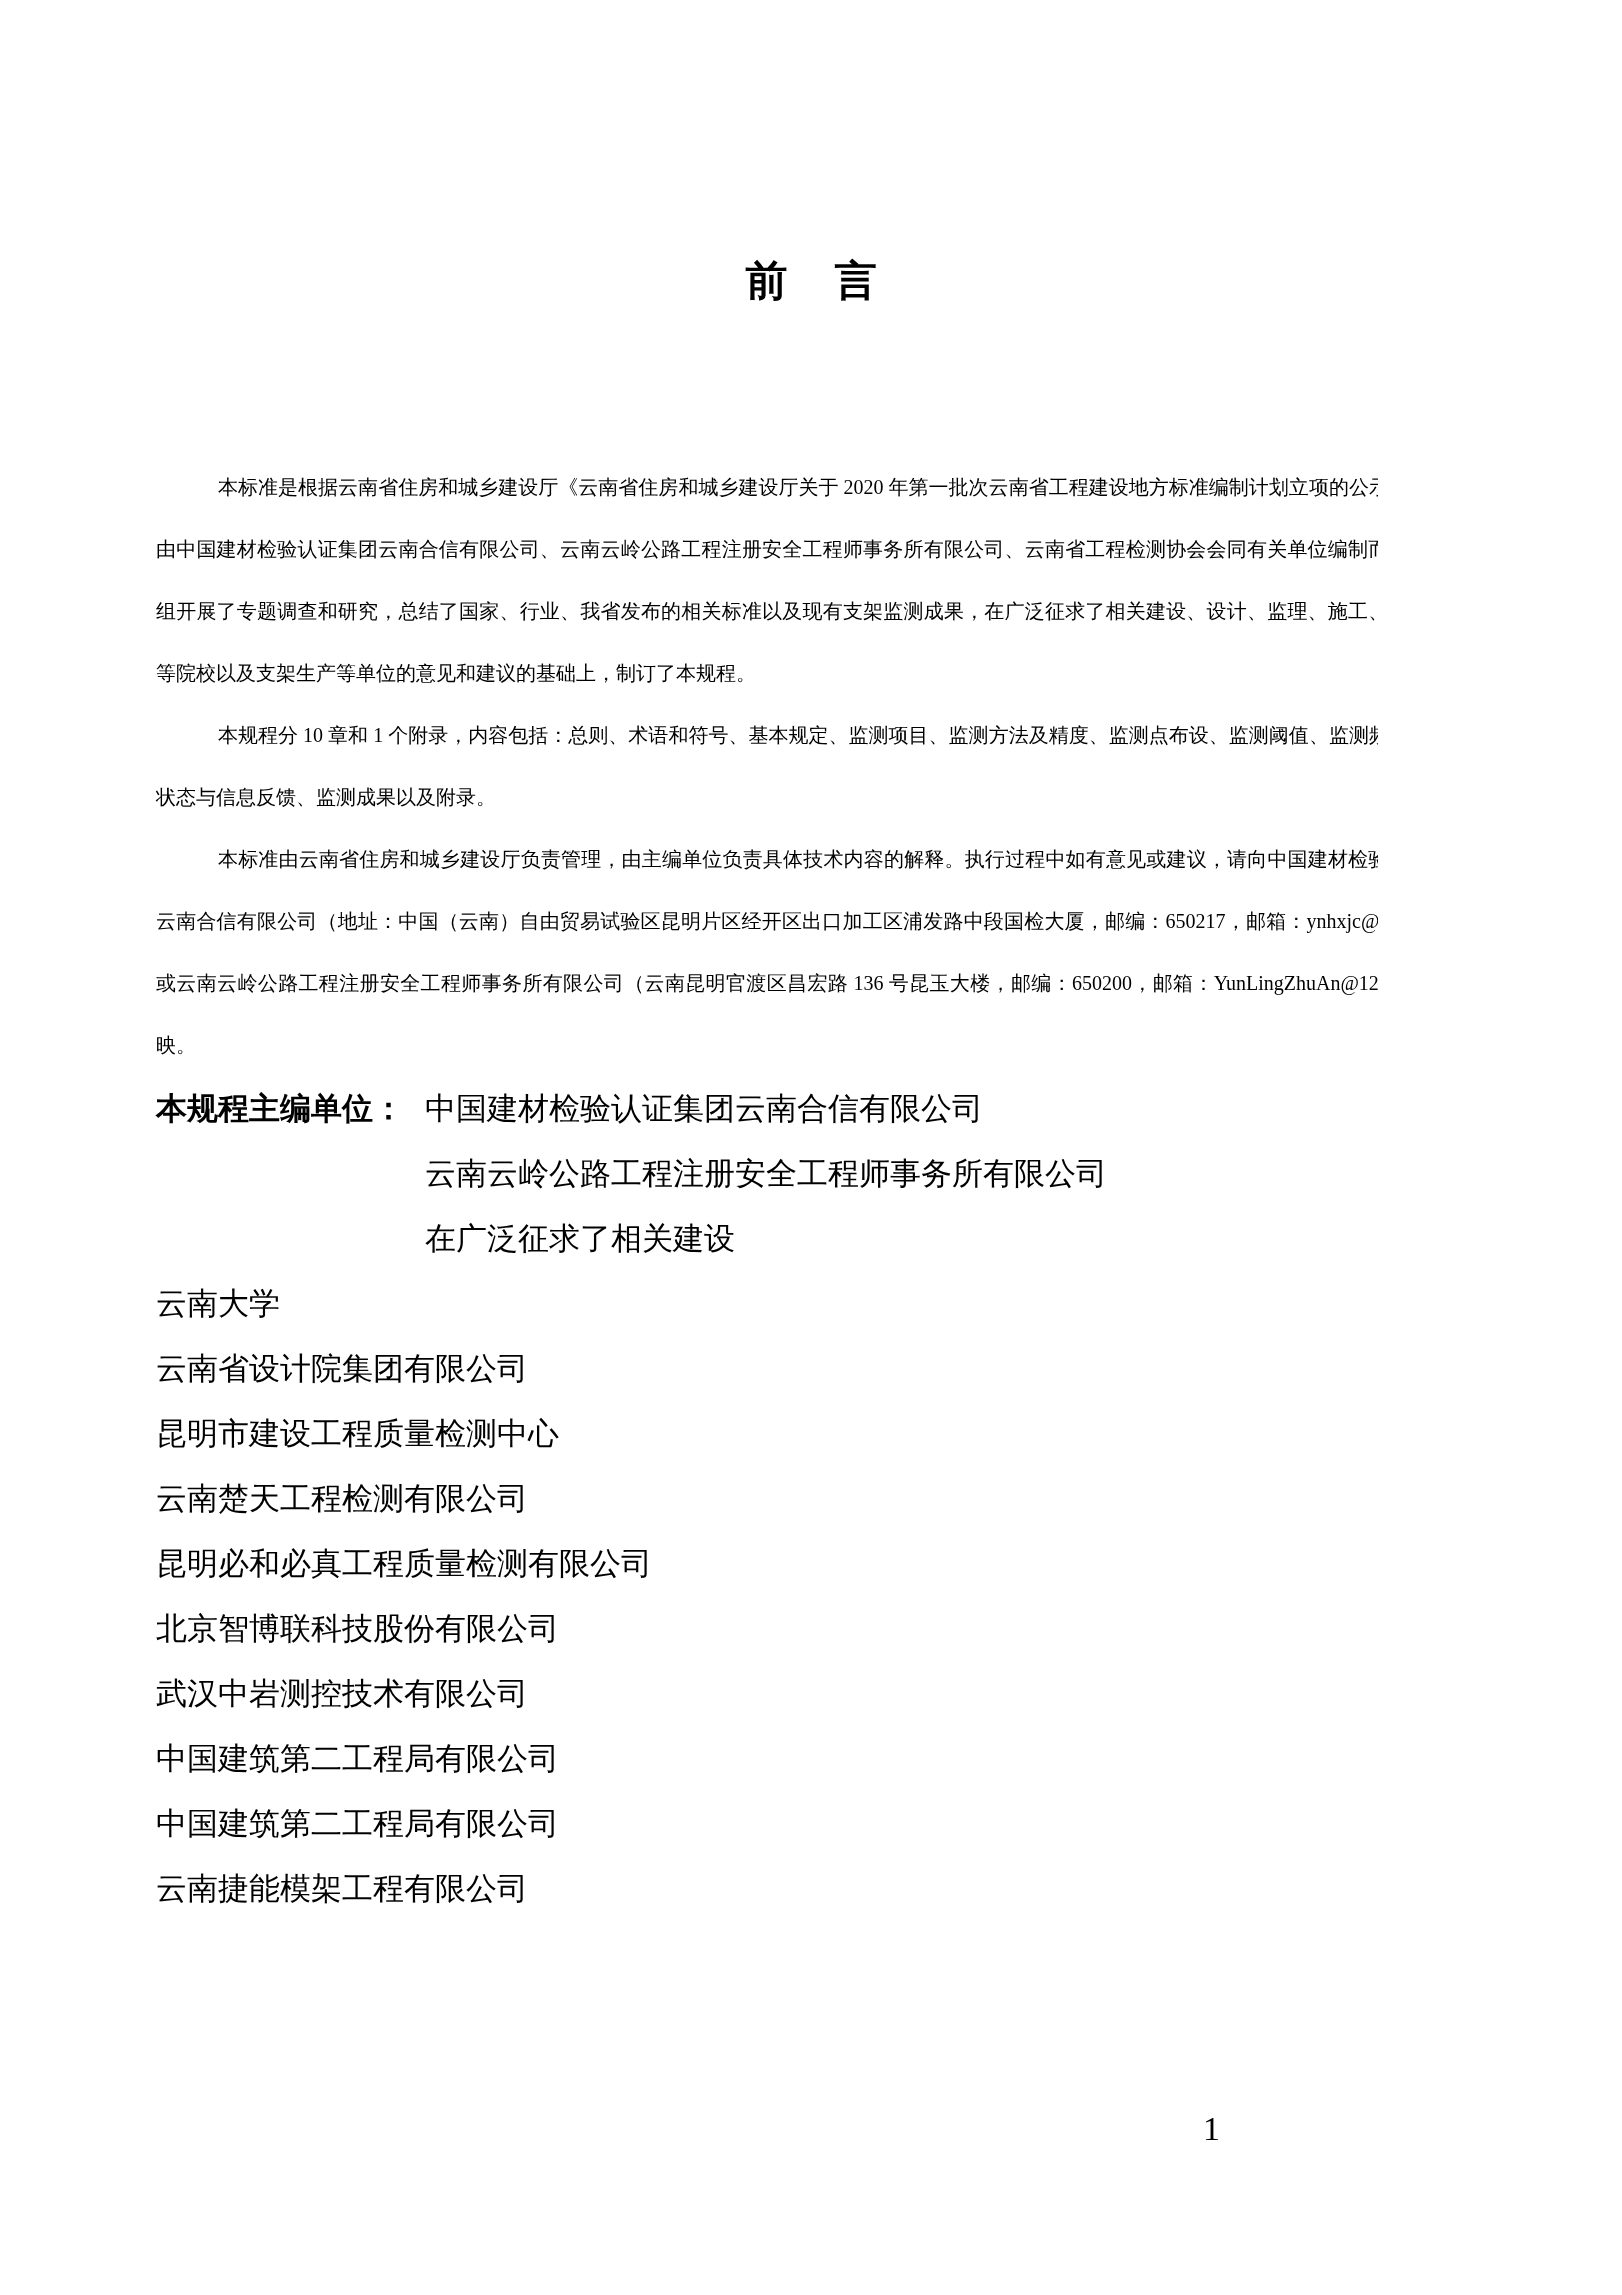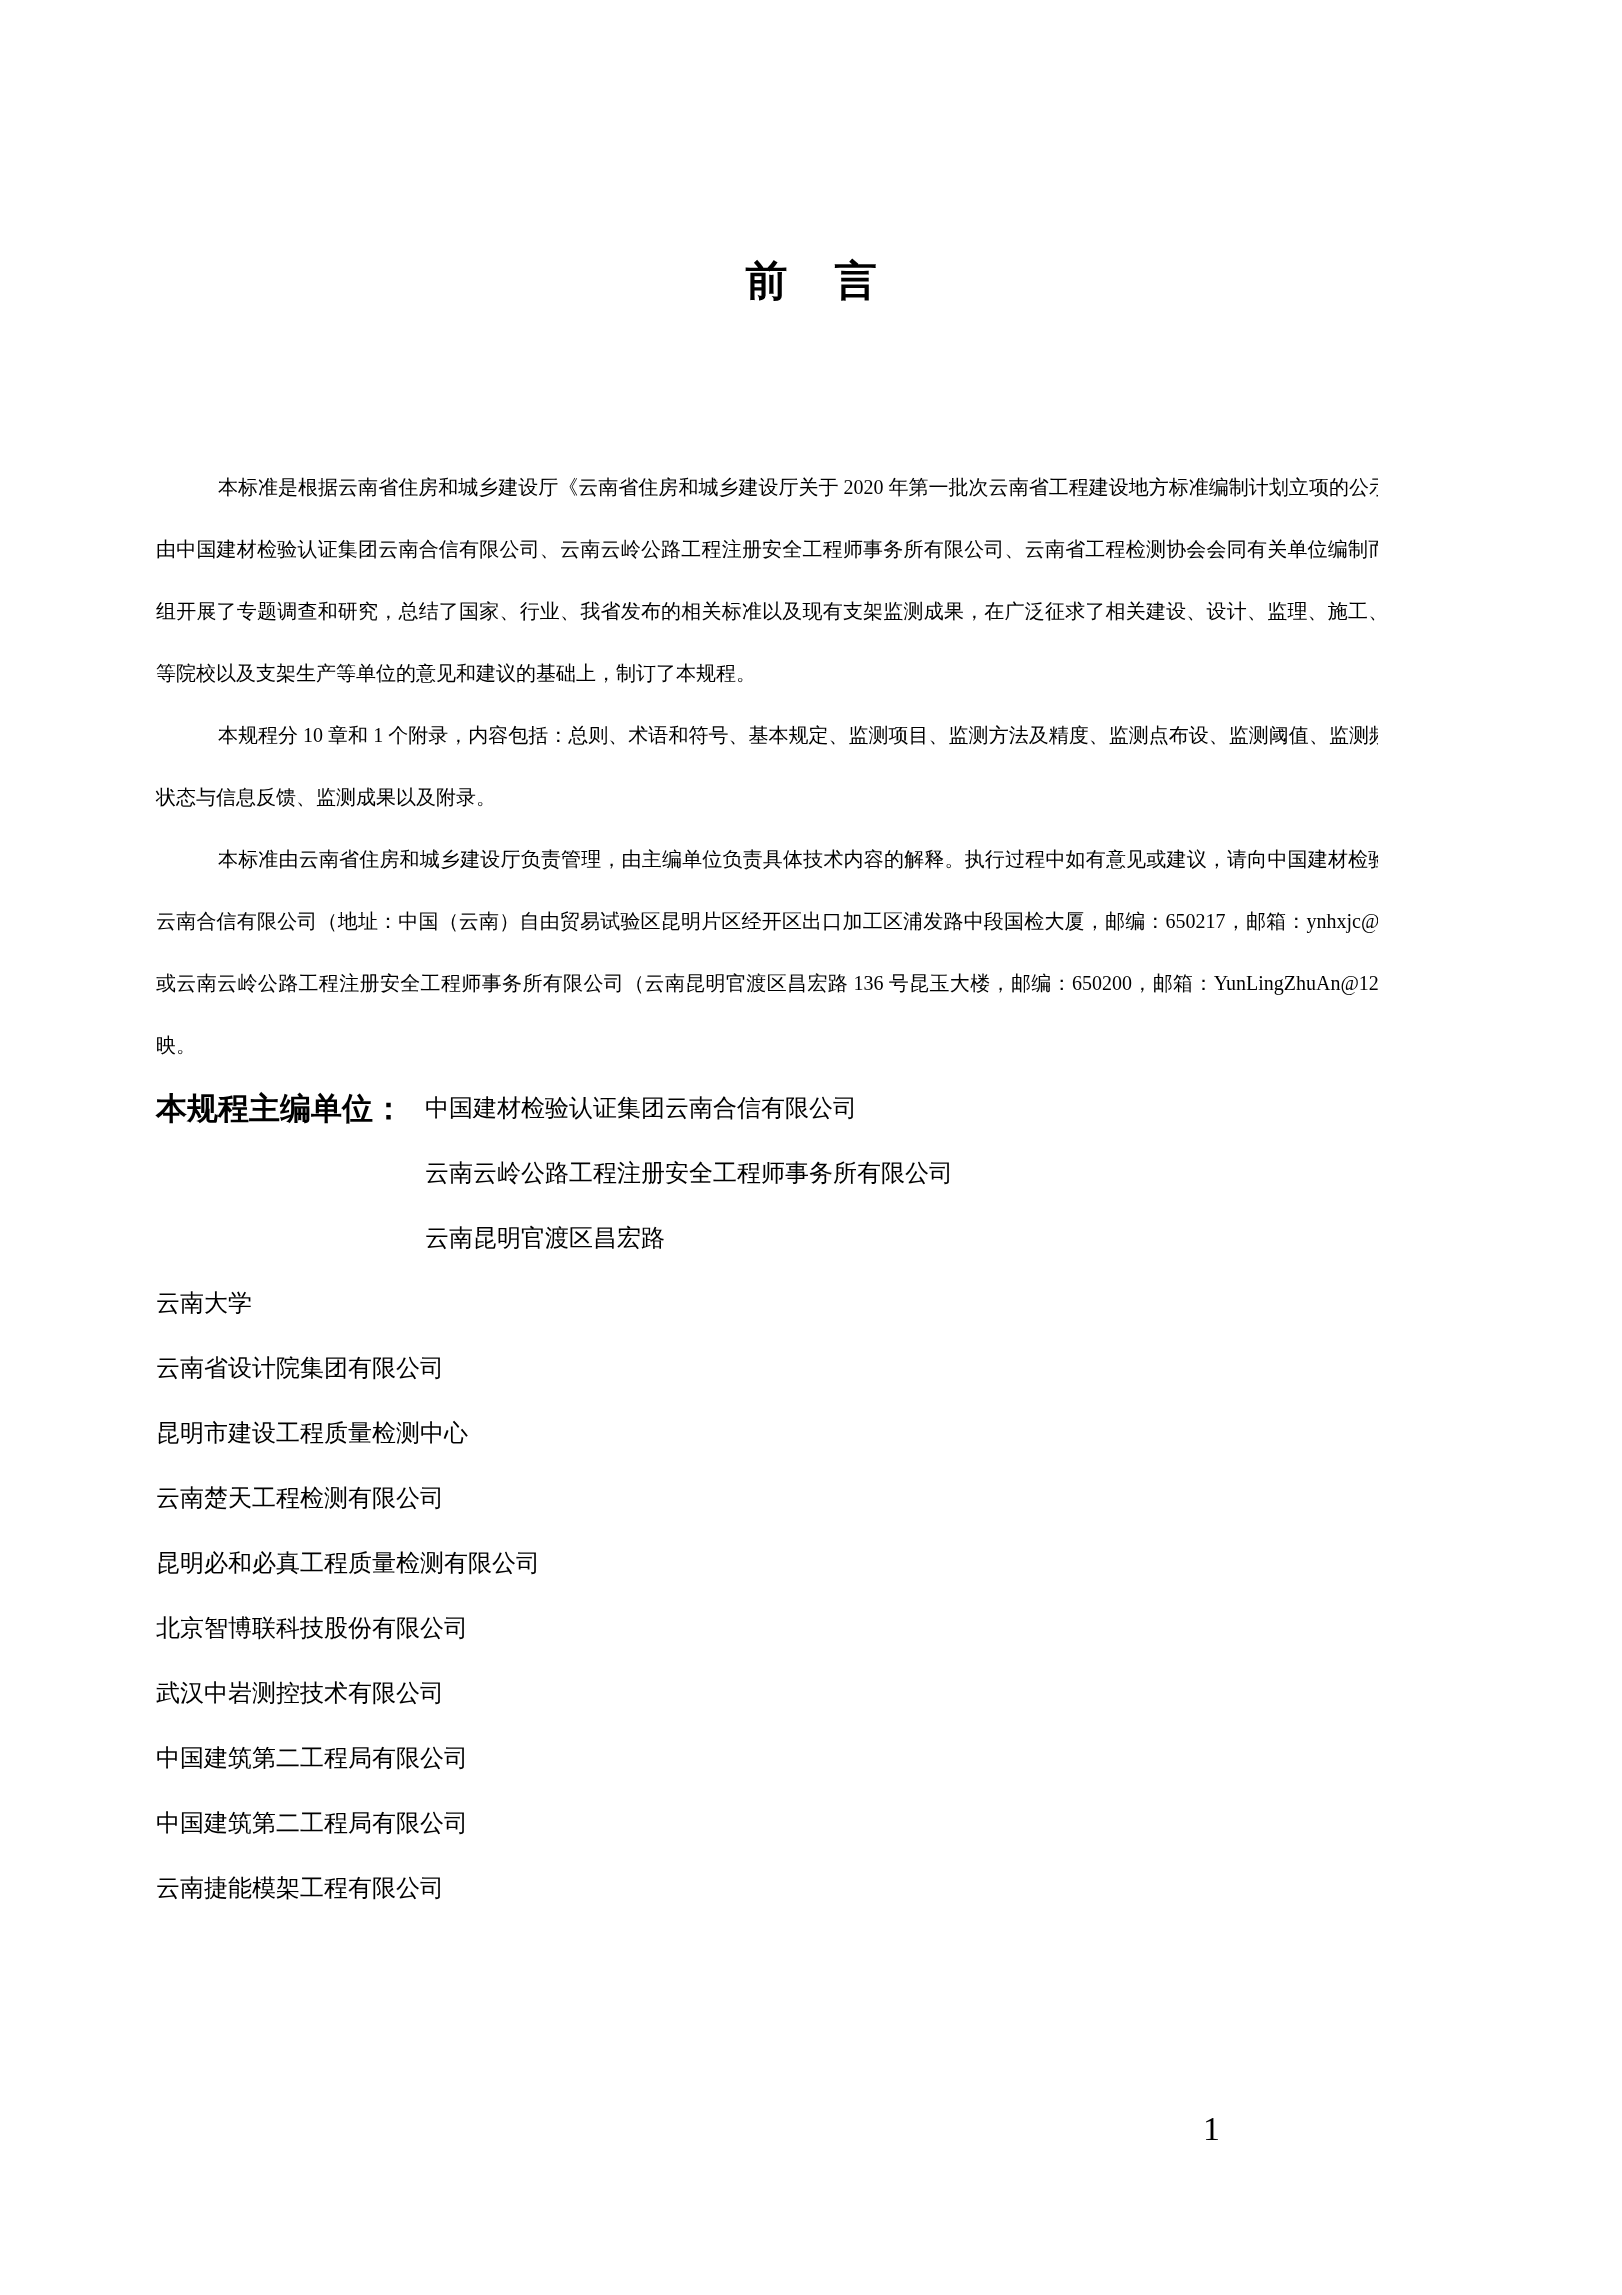--- a/index.html
+++ b/index.html
@@ -53,21 +53,21 @@
     font-family: "Liberation Sans", "DejaVu Sans", sans-serif;
     font-weight: 700;
     font-size: 31px;
     line-height: 65px;
     white-space: nowrap;
   }
   .unit-list {
     flex: 1 1 auto;
   }
   .unit-line {
-    font-size: 24px;
+    font-size: 31px;
     line-height: 65px;
     white-space: nowrap;
   }
   .page-number {
     position: absolute;
     right: 158px;
     top: 2109px;
     font-size: 34px;
     line-height: 39px;
     font-family: "Liberation Serif", "DejaVu Serif", serif;
@@ -85,21 +85,21 @@
       <p class="para">本标准是根据云南省住房和城乡建设厅《云南省住房和城乡建设厅关于 2020 年第一批次云南省工程建设地方标准编制计划立项的公示》要求，由中国建材检验认证集团云南合信有限公司、云南云岭公路工程注册安全工程师事务所有限公司、云南省工程检测协会会同有关单位编制而成。编制组开展了专题调查和研究，总结了国家、行业、我省发布的相关标准以及现有支架监测成果，在广泛征求了相关建设、设计、监理、施工、监测、高等院校以及支架生产等单位的意见和建议的基础上，制订了本规程。</p>
       <p class="para">本规程分 10 章和 1 个附录，内容包括：总则、术语和符号、基本规定、监测项目、监测方法及精度、监测点布设、监测阈值、监测频率、监测状态与信息反馈、监测成果以及附录。</p>
       <p class="para">本标准由云南省住房和城乡建设厅负责管理，由主编单位负责具体技术内容的解释。执行过程中如有意见或建议，请向中国建材检验认证集团云南合信有限公司（地址：中国（云南）自由贸易试验区昆明片区经开区出口加工区浦发路中段国检大厦，邮编：650217，邮箱：ynhxjc@126.com）或云南云岭公路工程注册安全工程师事务所有限公司（云南昆明官渡区昌宏路 136 号昆玉大楼，邮编：650200，邮箱：YunLingZhuAn@126.com）反映。</p>
     </div>
 
     <div class="unit-group">
       <div class="unit-label">本规程主编单位：</div>
       <div class="unit-list">
         <div class="unit-line">中国建材检验认证集团云南合信有限公司</div>
         <div class="unit-line">云南云岭公路工程注册安全工程师事务所有限公司</div>
-        <div class="unit-line">云南昆明官渡区昌宏路</div>
+        <div class="unit-line">在广泛征求了相关建设</div>
       </div>
     </div>
 
     <div class="unit-group">
       <div class="unit-list">
         <div class="unit-line">云南大学</div>
         <div class="unit-line">云南省设计院集团有限公司</div>
         <div class="unit-line">昆明市建设工程质量检测中心</div>
         <div class="unit-line">云南楚天工程检测有限公司</div>
         <div class="unit-line">昆明必和必真工程质量检测有限公司</div>

